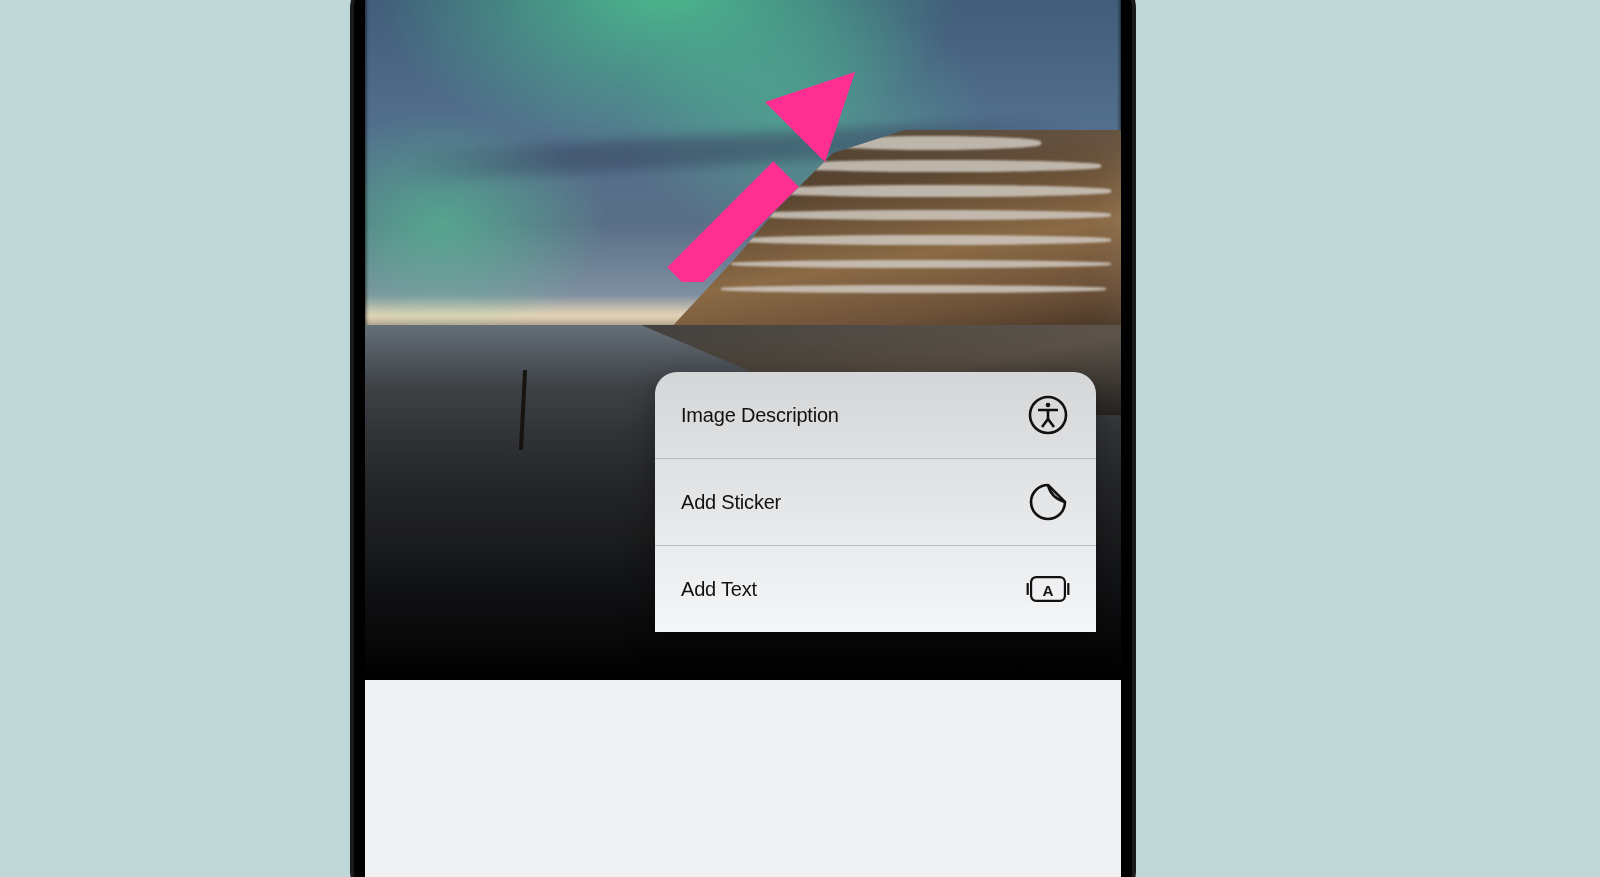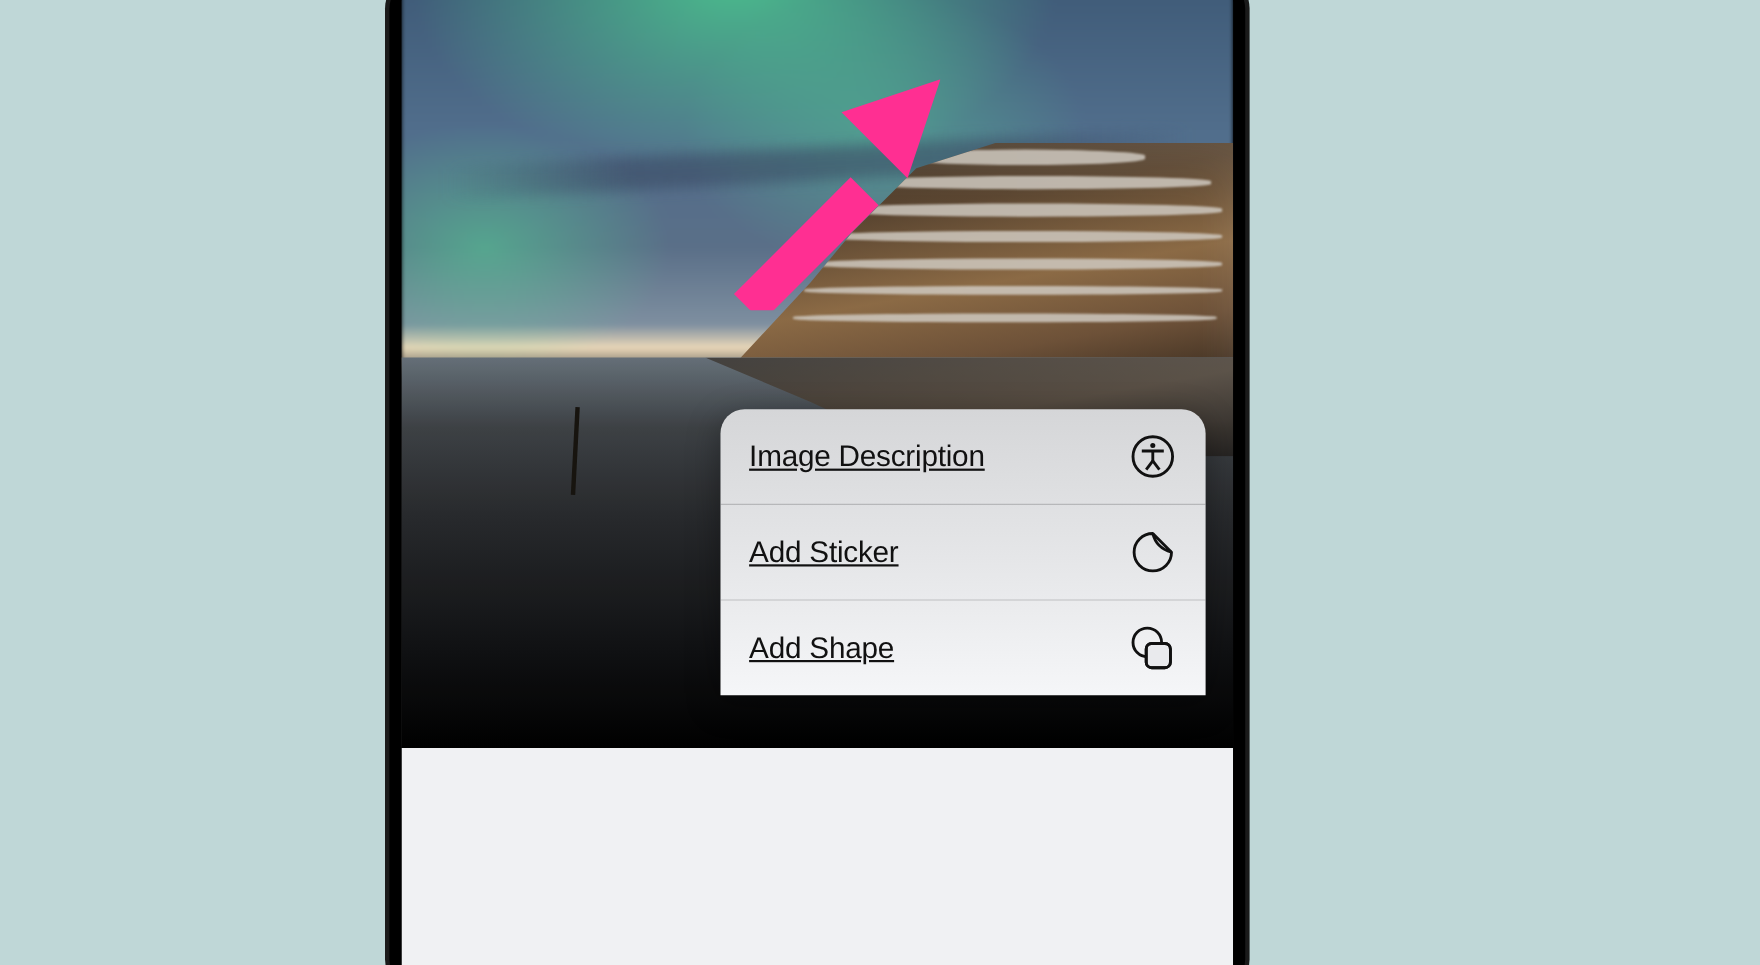--- a/index.html
+++ b/index.html
@@ -103,24 +103,23 @@
   }
   .menu-item{
     display:flex; align-items:center; justify-content:space-between;
     padding:0 26px;
     height:86px;
     border-bottom:1px solid rgba(0,0,0,0.18);
     cursor:pointer;
   }
   .menu-item:last-child{border-bottom:none;}
   .menu-item span.label{
-    font-size:27px;
+    font-size:20px;
     color:#111;
     letter-spacing:-0.2px;
-    text-decoration:underline;
   }
   .menu-item .icon{
     width:44px; height:44px;
     display:flex;align-items:center;justify-content:center;
     color:#111;
   }
   .menu-item .icon svg{display:block}
 
 </style>
 </head>
@@ -176,29 +175,30 @@
       <div class="menu-item">
         <span class="label">Add Sticker</span>
         <span class="icon">
           <svg width="40" height="40" viewBox="0 0 40 40" fill="none" stroke="#111" stroke-width="2.6" stroke-linejoin="round">
             <path d="M20 3 A17 17 0 1 0 37 20 L20 3 Z"></path>
             <path d="M20 3 Q23 16 37 20"></path>
           </svg>
         </span>
       </div>
 
-
-
       <div class="menu-item">
-        <span class="label">Add Shape</span>
+        <span class="label">Add Text</span>
         <span class="icon">
-          <svg width="44" height="44" viewBox="0 0 44 44" fill="none" stroke="#111" stroke-width="2.6">
-            <circle cx="17" cy="17" r="13"></circle>
-            <rect x="16" y="18" width="22" height="22" rx="5" fill="#e9eaed"></rect>
-            <rect x="16" y="18" width="22" height="22" rx="5"></rect>
+          <svg width="52" height="40" viewBox="0 0 52 40" fill="none" stroke="#111" stroke-width="2.6">
+            <rect x="6" y="6" width="40" height="28" rx="6"></rect>
+            <text x="26" y="28" text-anchor="middle" font-size="18" font-family="Arial" fill="#111" stroke="none" font-weight="600">A</text>
+            <line x1="2" y1="13" x2="2" y2="27"></line>
+            <line x1="50" y1="13" x2="50" y2="27"></line>
           </svg>
         </span>
       </div>
 
+
+
     </div>
 
   </div>
 </div>
 
 </body></html>

